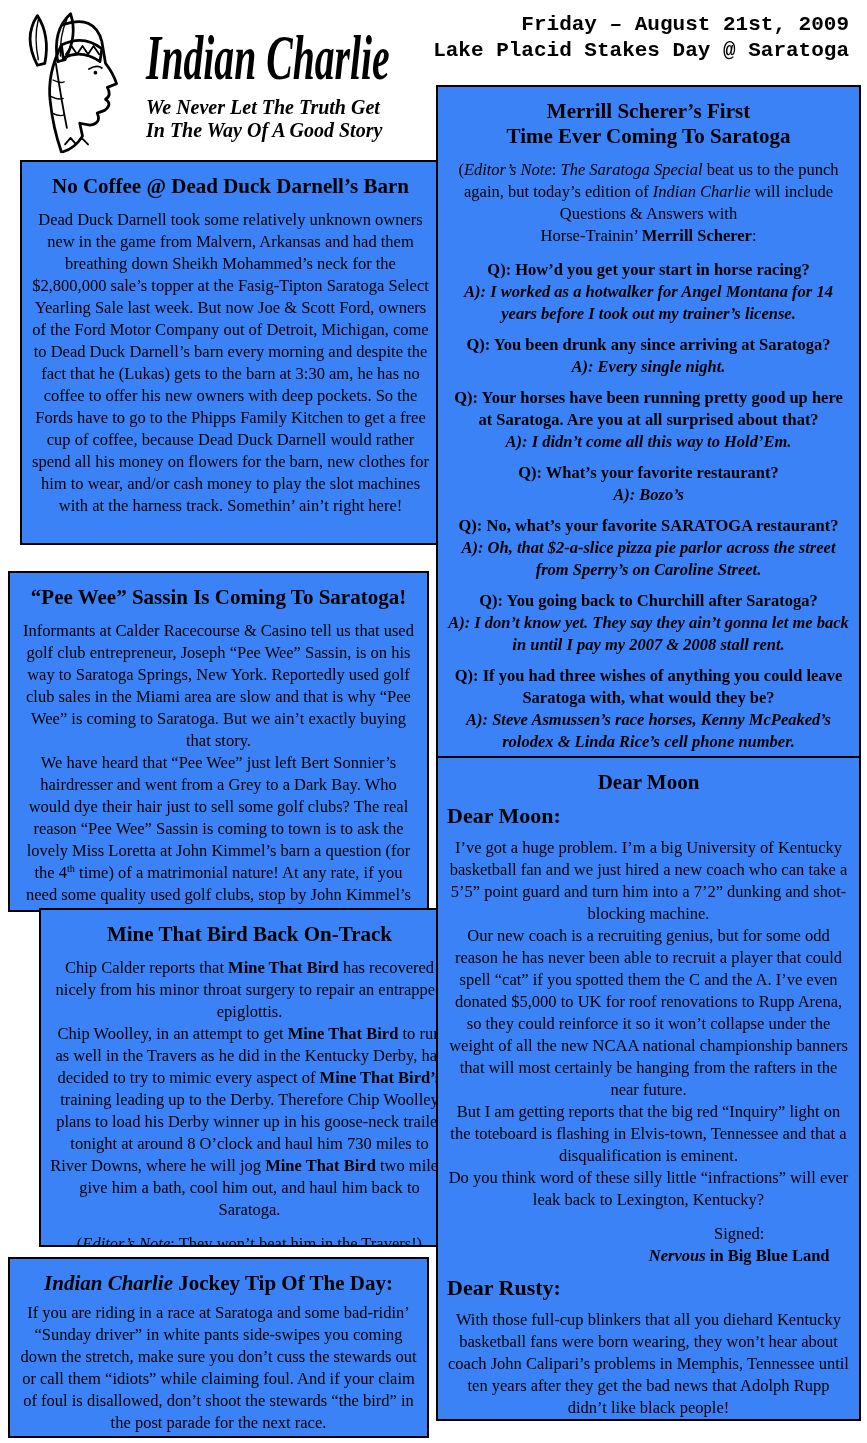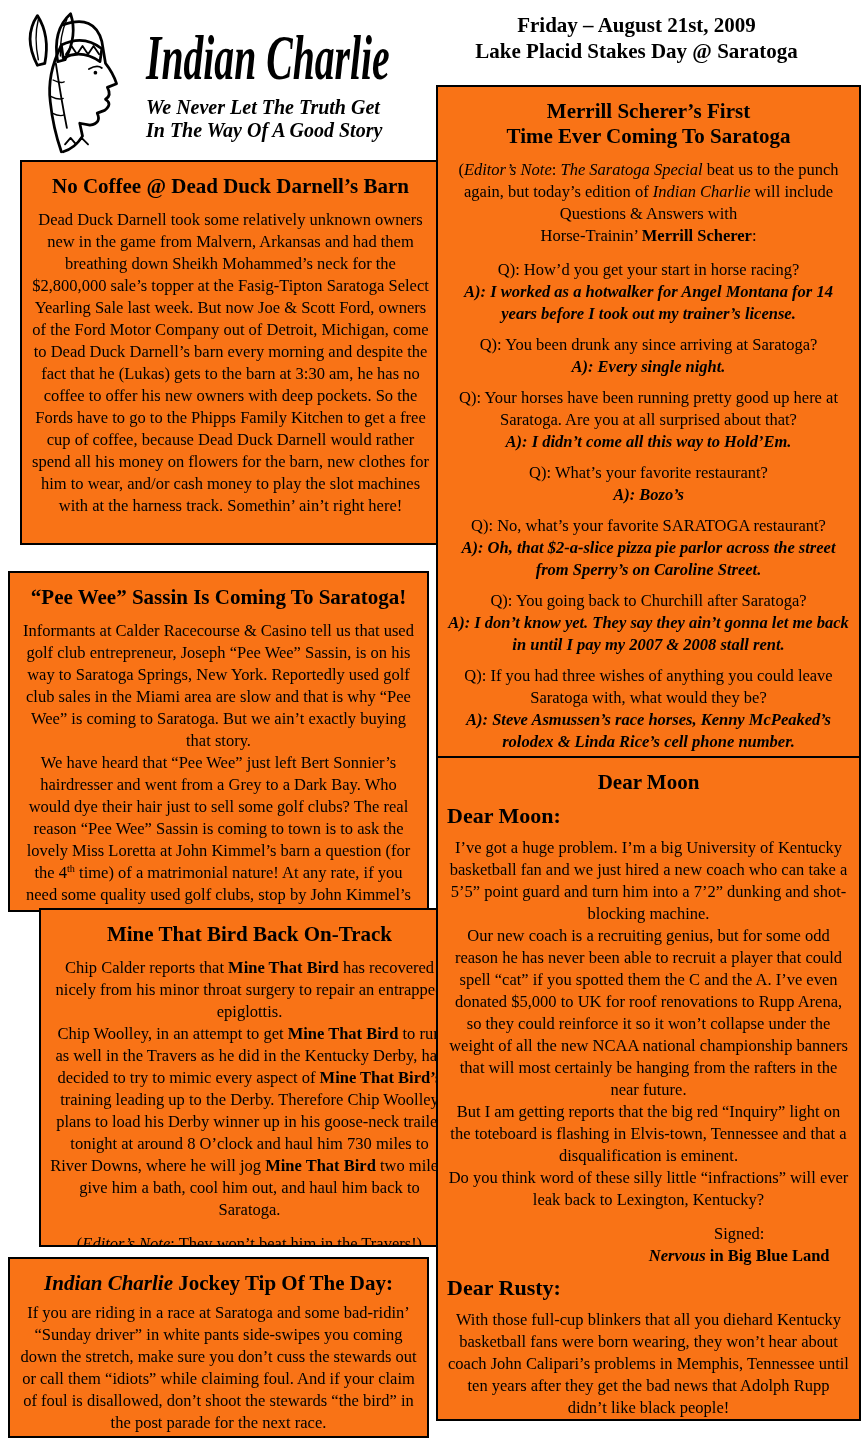--- a/index.html
+++ b/index.html
@@ -1,21 +1,21 @@
 <!DOCTYPE html>
 <html><head>
 <meta charset="utf-8">
 <style>
   html,body{margin:0;padding:0;background:#ffffff;}
   #page{
     position:relative;width:867px;height:1443px;background:#fff;color:#000;
     font-family:"Liberation Serif","DejaVu Serif",serif;overflow:hidden;
   }
   .box{
-    position:absolute;border:2px solid #000;background:#f97316;
+    position:absolute;border:2px solid #000;background:#3b82f6;
     box-sizing:border-box;padding:4px 9px;overflow:hidden;
   }
   .box-heading{
     font-size:21px;font-weight:bold;text-align:center;
     line-height:25px;margin:8px 0 10px;white-space:pre-line;
   }
   .para{
     font-size:16.5px;line-height:22px;text-align:center;
     white-space:pre-line;margin:0 0 12px;
   }
@@ -30,33 +30,33 @@
   #mast-title{
     font-size:64px;font-style:italic;font-weight:bold;line-height:64px;
     transform:scaleX(0.62);transform-origin:left center;white-space:nowrap;
   }
   #mast-tagline{
     font-size:20px;font-weight:bold;font-style:italic;line-height:23px;
     white-space:pre-line;margin-top:6px;
   }
   
   #date-header{
-    position:absolute;left:424px;top:12px;width:425px;text-align:center;
-    font-size:21px;font-weight:bold;line-height:26px;white-space:pre-line;
+    position:absolute;left:424px;top:12px;width:425px;text-align:right;
+    font-size:21px;font-weight:bold;line-height:26px;white-space:pre-line;font-family:Liberation Mono, monospace;
   }
   
   #box-no-coffee {left:20px;  top:160px; width:421px;height:385px;}
   #box-pee-wee   {left:8px;  top:571px; width:421px;height:341px;}
   #box-mtb       {left:8px;  top:908px; width:421px;height:339px;margin-left:31px;}
   #box-tip       {left:8px;  top:1257px;width:421px;height:181px;}
   #box-merrill   {left:436px;top:85px;  width:425px;height:676px;}
   #box-dear-moon {left:436px;top:756px; width:425px;height:665px;}
   
   .qa-group{margin:0 0 9px;}
-  .qa-q{font-size:16.5px;line-height:22px;text-align:center;white-space:pre-line;}
+  .qa-q{font-size:16.5px;line-height:22px;text-align:center;white-space:pre-line;font-weight:bold;}
   .qa-a{font-size:16.5px;line-height:22px;text-align:center;font-weight:bold;font-style:italic;white-space:pre-line;}
   
   .salutation{font-size:22px;line-height:22px;font-weight:bold;text-align:left;margin:10px 0 10px;}
   .signed{margin:12px 0 10px;padding-left:45%;text-align:center;font-size:16.5px;line-height:22px;}
   .signed-name{font-weight:bold;}
 </style>
 </head>
 <body>
 
 <div id="page">

